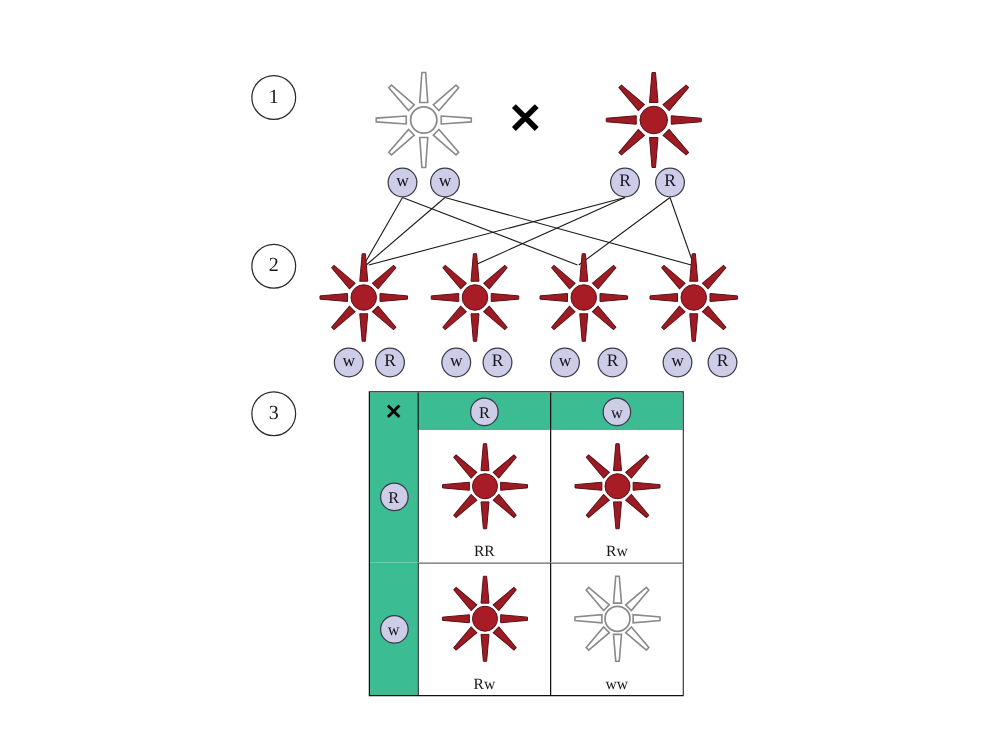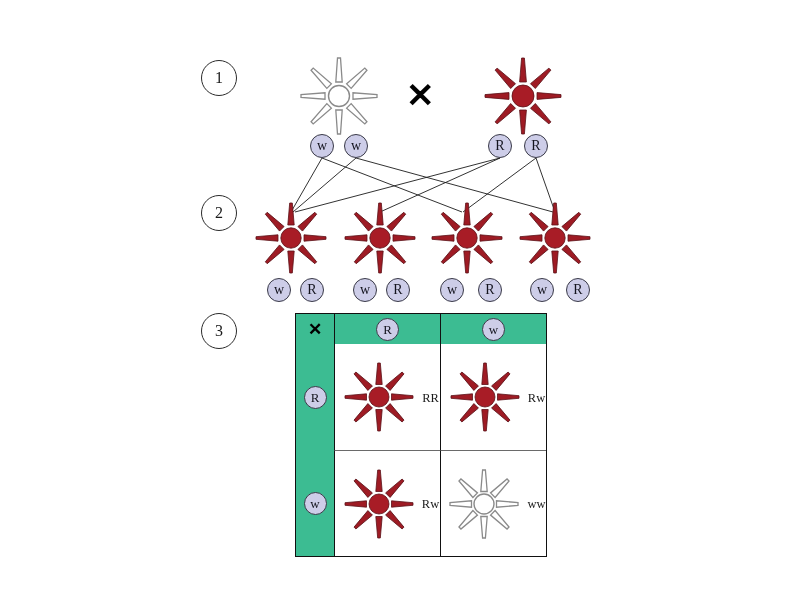--- a/index.html
+++ b/index.html
@@ -76,21 +76,21 @@
   .pn-head{background:#3cbc92;}
   .pn-corner{background:#3cbc92;display:flex;align-items:center;justify-content:center;}
   .pn-corner .xm{
     font-family:"Liberation Sans", sans-serif;
     font-weight:bold;font-size:17px;color:#000;line-height:1;
   }
   .pn-head-top{display:flex;align-items:center;justify-content:center;}
   .pn-head-left{display:flex;align-items:center;justify-content:center;}
   .pn-body{
     background:#ffffff;
-    display:flex;flex-direction:row;align-items:center;justify-content:center;
+    display:flex;flex-direction:column;align-items:center;justify-content:center;
   }
   .hline{border-top:1.4px solid #6a6a6a;}
   .vline-dark{border-left:1.6px solid #111;}
   .pn-geno{
     font-family:"Liberation Serif", serif;
     font-size:12.5px;color:#1a1a1a;
     margin-top:2px;
   }
   .pn-flower-wrap{
     width:86px;height:86px;

